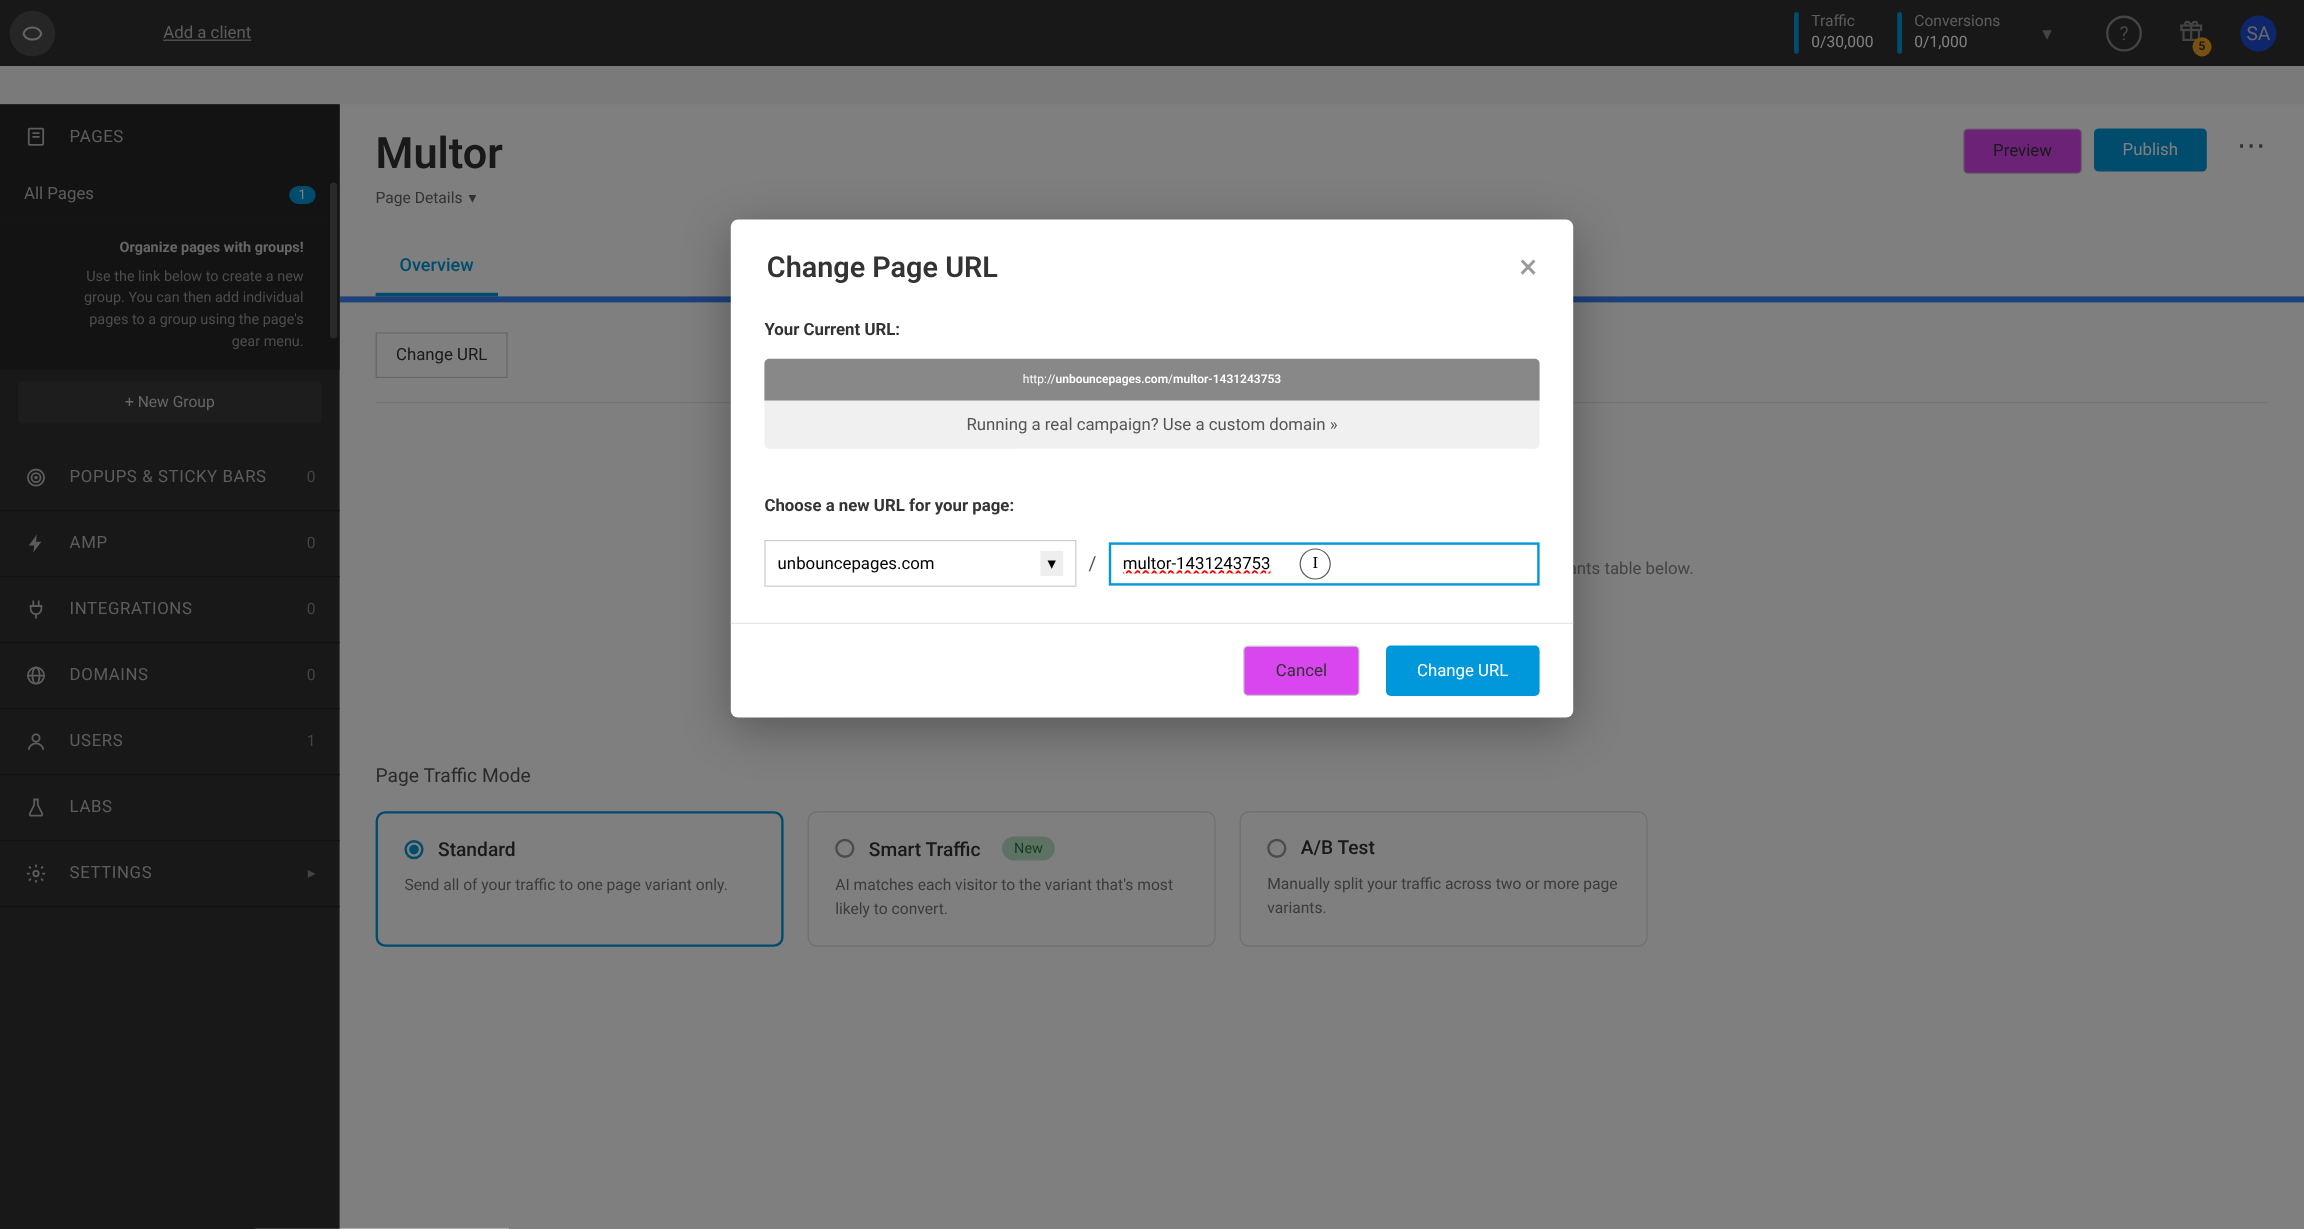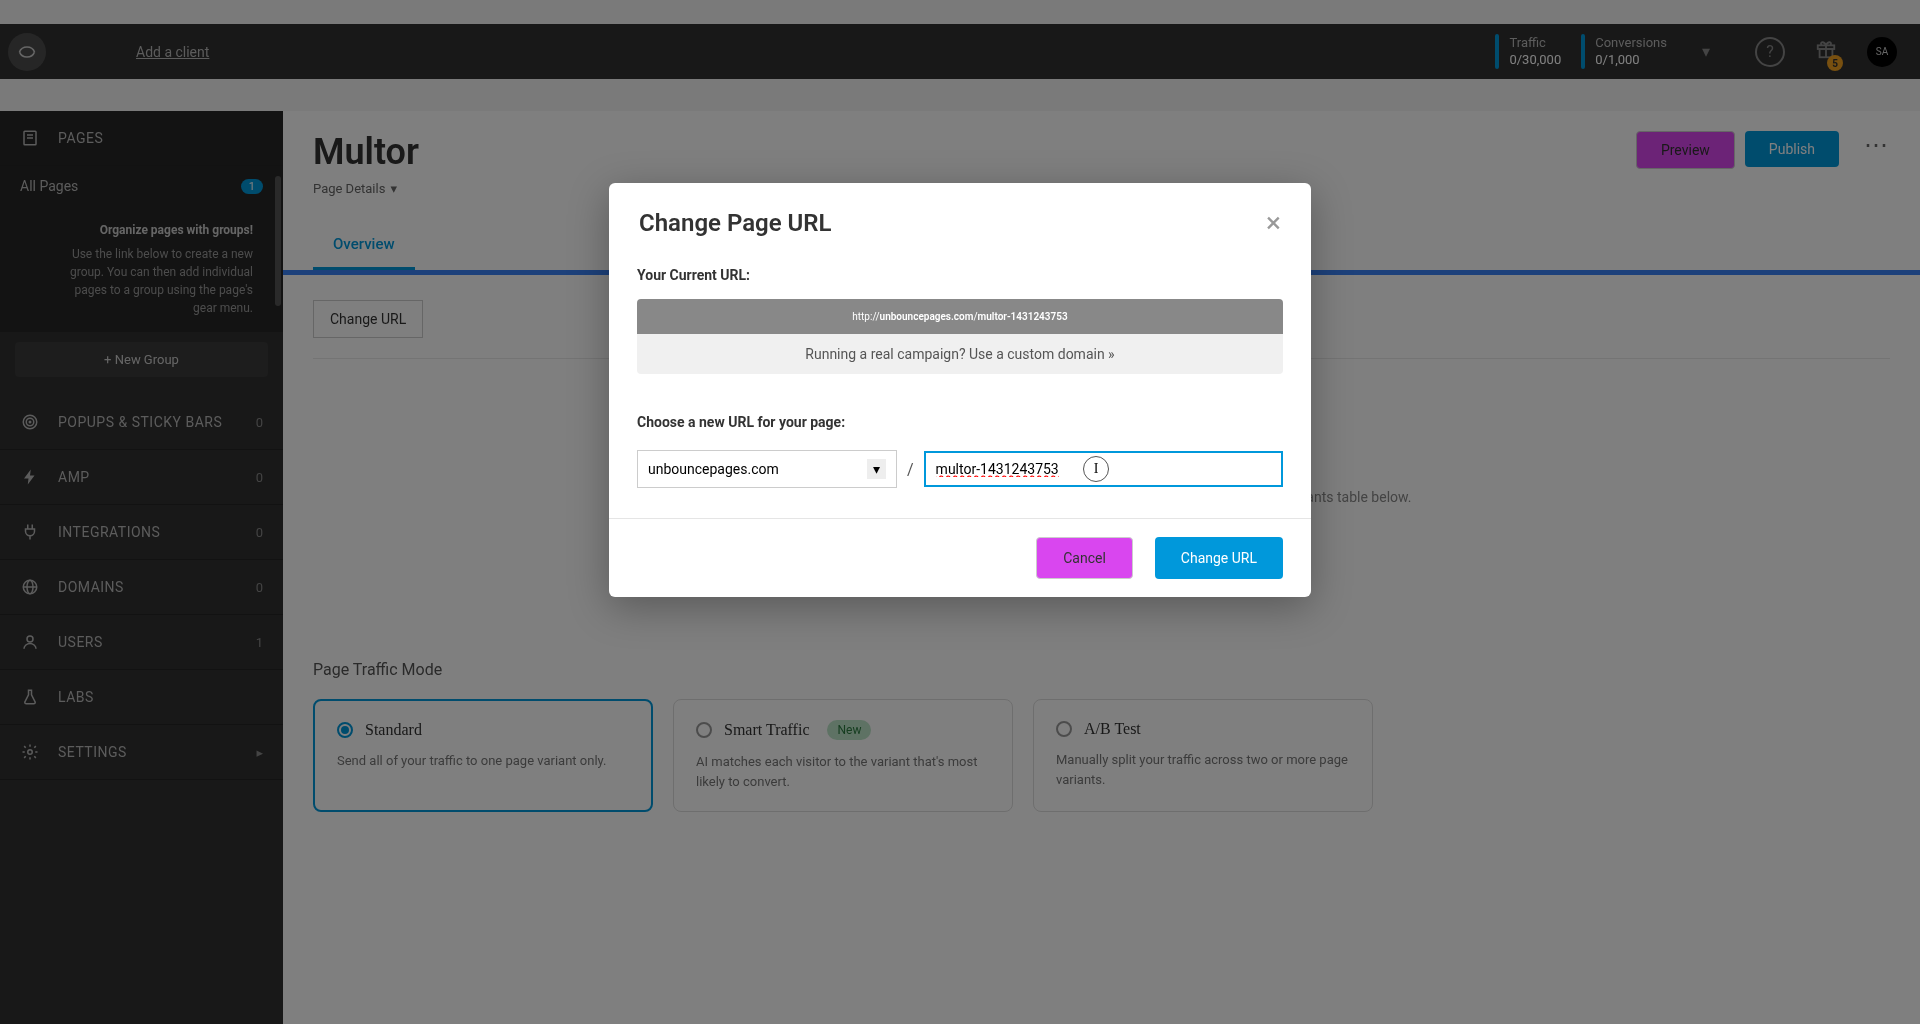--- a/index.html
+++ b/index.html
@@ -1,32 +1,32 @@
 <!DOCTYPE html>
 <html><head>
   <meta charset="utf-8">
   <style>
     * { margin: 0; padding: 0; box-sizing: border-box; font-family: -apple-system, BlinkMacSystemFont, "Segoe UI", Roboto, sans-serif; }
     body { background: #f5f5f5; width: 1920px; height: 1024px; overflow: hidden; position: relative; }
     
     
-    .top-header { height: 55px; background: #303030; display: flex; align-items: center; padding: 0 8px; margin-top: 24px; }
+    .top-header { height: 55px; background: #303030; display: flex; align-items: center; padding: 0 8px; }
     .logo { width: 38px; height: 38px; background: #4d4d4d; border-radius: 50%; display: flex; align-items: center; justify-content: center; color: #fff; font-size: 18px; }
     .add-client { color: #b8b8b8; margin-left: 90px; text-decoration: underline; font-size: 14px; }
     .header-spacer { flex: 1; }
     .stat-block { display: flex; align-items: center; margin-right: 20px; }
     .stat-bar { width: 4px; height: 35px; background: #0098db; margin-right: 10px; border-radius: 2px; }
     .stat-block .txt { color: #b8b8b8; font-size: 13px; line-height: 1.3; }
     .stat-block .txt .label { display: block; }
     .stat-block .txt .value { display: block; color: #fff; }
     .caret { color: #888; margin-left: 15px; margin-right: 30px; }
     .icon-circle { width: 30px; height: 30px; border: 2px solid #888; border-radius: 50%; display: flex; align-items: center; justify-content: center; color: #888; margin: 0 15px; font-size: 16px; }
     .gift-icon { position: relative; color: #888; margin: 0 15px; font-size: 20px; }
     .gift-badge { position: absolute; bottom: -6px; right: -6px; background: #f0a020; color: #303030; font-size: 10px; border-radius: 50%; width: 16px; height: 16px; display: flex; align-items: center; justify-content: center; font-weight: bold; }
-    .avatar { width: 30px; height: 30px; background: #000000; border-radius: 50%; color: #ccc; display: flex; align-items: center; justify-content: center; font-size: 10px; margin: 0 15px; }
+    .avatar { width: 30px; height: 30px; background: #1d4ed8; border-radius: 50%; color: #ccc; display: flex; align-items: center; justify-content: center; font-size: 16px; margin: 0 15px; }
     
     
     .layout { display: flex; height: calc(1024px - 55px); margin-top: 32px; }
     
     
     .sidebar { width: 283px; background: #303030; color: #b8b8b8; display: flex; flex-direction: column; position: relative; }
     .sb-section { padding: 18px 20px; display: flex; align-items: center; gap: 18px; border-bottom: 1px solid #252525; }
     .sb-section.dark { background: #262626; }
     .sb-icon { width: 20px; display: flex; justify-content: center; font-size: 18px; }
     .sb-label { flex: 1; font-size: 14px; letter-spacing: 0.5px; }
@@ -58,21 +58,21 @@
     .no-variant { text-align: center; color: #888; padding: 130px 0; font-size: 14px; }
     .traffic-mode { padding: 0 30px; }
     .traffic-mode h3 { font-size: 16px; font-weight: 400; color: #555; margin-bottom: 20px; }
     .mode-cards { display: flex; gap: 20px; }
     .mode-card { flex: 1; max-width: 340px; border: 1px solid #ddd; border-radius: 8px; padding: 20px 22px; }
     .mode-card.selected { border: 2px solid #0098db; }
     .mode-card .hdr-row { display: flex; align-items: center; gap: 12px; margin-bottom: 12px; }
     .radio { width: 16px; height: 16px; border: 2px solid #999; border-radius: 50%; display: inline-flex; align-items: center; justify-content: center; }
     .radio.on { border-color: #0098db; }
     .radio.on::after { content: ''; width: 8px; height: 8px; background: #0098db; border-radius: 50%; }
-    .mode-card .name { font-size: 16px; color: #333; font-weight: 500; font-family: Liberation Serif, serif; }
+    .mode-card .name { font-size: 16px; color: #333; font-weight: 500; }
     .new-pill { background: #bce4c8; color: #2a7a3f; padding: 3px 10px; border-radius: 12px; font-size: 12px; margin-left: 6px; }
     .mode-card .desc { font-size: 13px; color: #777; line-height: 1.5; }
     
     
     .overlay { position: absolute; inset: 0; background: rgba(0,0,0,0.5); display: flex; align-items: flex-start; justify-content: center; padding-top: 183px; }
     .modal { width: 702px; background: #fff; border-radius: 6px; box-shadow: 0 10px 40px rgba(0,0,0,0.3); }
     .modal-hdr { display: flex; align-items: center; padding: 26px 30px 20px; }
     .modal-hdr h2 { flex: 1; font-size: 24px; font-weight: 600; color: #333; }
     .modal-close { font-size: 28px; color: #999; cursor: pointer; line-height: 1; }
     .modal-body { padding: 10px 28px 30px; }

